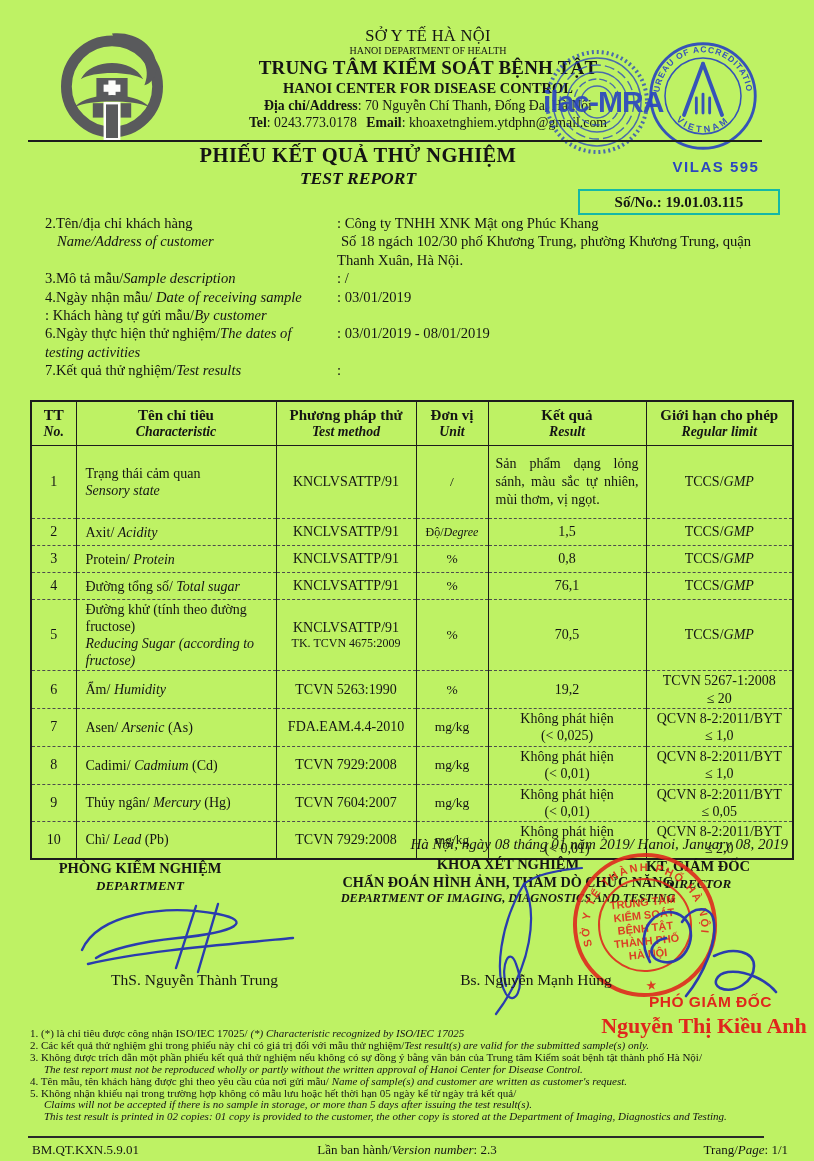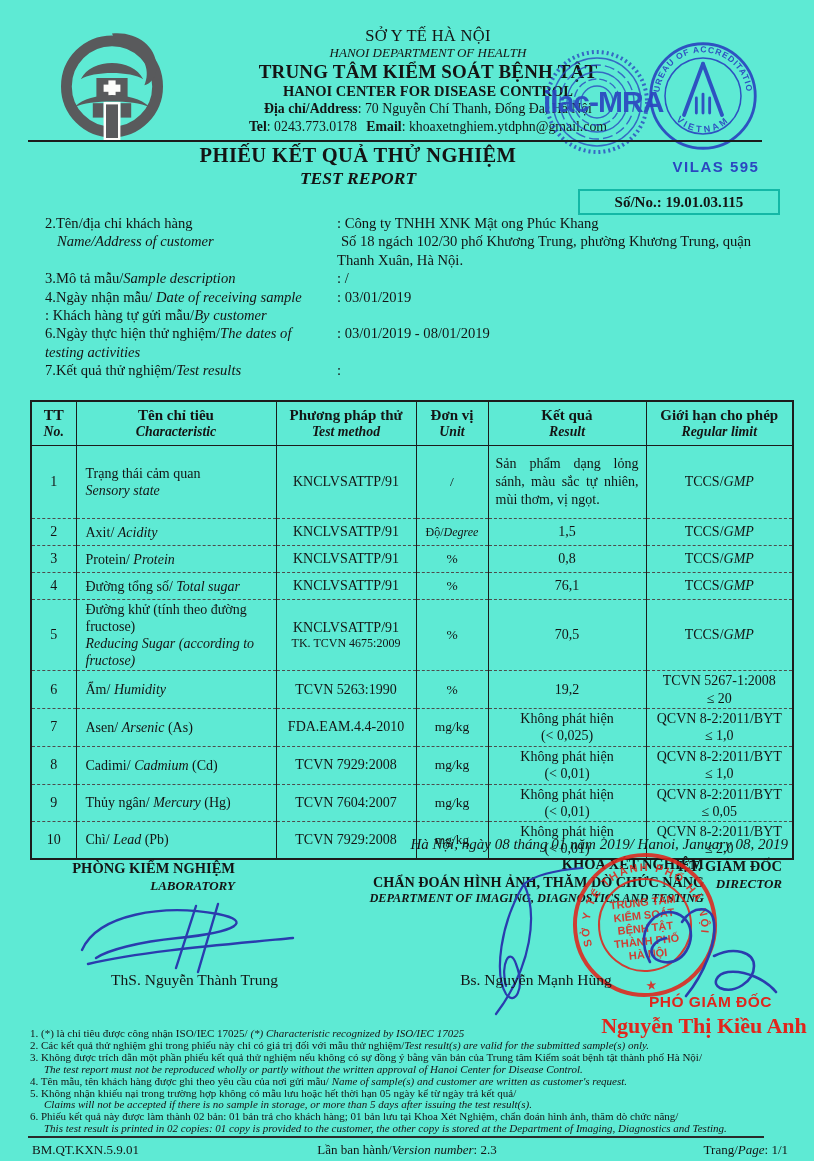--- a/index.html
+++ b/index.html
@@ -1,27 +1,27 @@
 <!DOCTYPE html>
 <html><head>
 <meta charset="utf-8">
 <style>
   html,body{margin:0;padding:0;background:#e8e8e6;}
-  .page{position:relative;width:814px;height:1161px;background:#5eead4;overflow:hidden;
+  .page{position:relative;width:814px;height:1161px;background:#bef264;overflow:hidden;
         font-family:"Liberation Serif","DejaVu Serif",serif;color:#141414;}
   .it{font-style:italic;}
   .b{font-weight:bold;}
   .sm{font-size:12px;}
   .abs{position:absolute;}
 
   
   .logo{left:36px;top:24px;width:152px;height:120px;}
   .header-text{left:198px;top:26px;width:460px;text-align:center;line-height:1.18;}
   .h-dept-vi{font-size:16.5px;letter-spacing:.3px;}
-  .h-dept-en{font-size:13px;font-style:italic;}
+  .h-dept-en{font-size:10px;}
   .h-org-vi{font-size:19px;font-weight:bold;letter-spacing:.2px;}
   .h-org-en{font-size:14.5px;font-weight:bold;}
   .h-addr,.h-tel{font-size:13.8px;margin-top:1px;}
   .divider{left:28px;top:140px;width:734px;border-top:2.5px solid #1c1c1c;height:0;}
 
   .ilac{left:541px;top:44px;width:170px;height:116px;opacity:.92;}
   .bureau{left:646px;top:36px;width:114px;height:120px;opacity:.92;}
   .vilas{left:650px;top:158px;width:132px;text-align:center;color:#2b46c0;
          font-family:"Liberation Sans","DejaVu Sans",sans-serif;font-weight:bold;
          font-size:15px;letter-spacing:1.5px;}
@@ -63,21 +63,21 @@
   .results tbody tr:nth-child(6){height:34px;}
   .results tbody tr:nth-child(7),.results tbody tr:nth-child(8),
   .results tbody tr:nth-child(10){height:38px;}
   .results tbody tr:nth-child(9){height:36px;}
   .results td div{line-height:1.22;}
 
   .date-line{top:836px;left:280px;width:508px;text-align:right;font-style:italic;
              font-size:15px;}
 
   
-  .sig-head{text-align:right;line-height:1.22;}
+  .sig-head{text-align:center;line-height:1.22;}
   .sig-left-head{left:45px;top:860px;width:190px;}
   .sig-center-head{left:312px;top:856px;width:392px;}
   .sig-right-head{left:614px;top:858px;width:168px;}
   .sh1{font-size:14.5px;font-weight:bold;}
   .sh2{font-size:13px;font-weight:bold;font-style:italic;}
   .sh3{font-size:14.2px;font-weight:bold;}
   .sh4{font-size:12.3px;font-weight:bold;font-style:italic;}
   .sig-name{font-size:15.5px;text-align:center;}
   .sig-left-name{left:92px;top:971px;width:205px;}
   .sig-center-name{left:430px;top:971px;width:212px;}
@@ -369,21 +369,21 @@
             <div>≤ 2,0</div>
           </td>
         </tr>
       </tbody>
   </table>
 
   <div class="abs date-line">Hà Nội, ngày 08 tháng 01 năm 2019/ Hanoi, January 08, 2019</div>
 
   <div class="abs sig-head sig-left-head">
     <div class="sh1">PHÒNG KIỂM NGHIỆM</div>
-    <div class="sh2">LABORATORY</div>
+    <div class="sh2">DEPARTMENT</div>
   </div>
   <div class="abs sig-head sig-center-head">
     <div class="sh1">KHOA XÉT NGHIỆM</div>
     <div class="sh3">CHẨN ĐOÁN HÌNH ẢNH, THĂM DÒ CHỨC NĂNG</div>
     <div class="sh4">DEPARTMENT OF IMAGING, DIAGNOSTICS AND TESTING</div>
   </div>
   <div class="abs sig-head sig-right-head">
     <div class="sh1">KT. GIÁM ĐỐC</div>
     <div class="sh2">DIRECTOR</div>
   </div>
@@ -438,21 +438,20 @@
   <div class="abs kieu-anh">Nguyễn Thị Kiều Anh</div>
 
   <div class="abs footnotes" id="footnotes">
       <div class="fn-line"><span>1.   (*) là chỉ tiêu được công nhận ISO/IEC 17025/ </span><span class="it">(*) Characteristic recognized by ISO/IEC 17025</span></div>
       <div class="fn-line"><span>2.   Các kết quả thử nghiệm ghi trong phiếu này chỉ có giá trị đối với mẫu thử nghiệm/</span><span class="it">Test result(s) are valid for the submitted sample(s) only.</span></div>
       <div class="fn-line"><span>3.   Không được trích dẫn một phần phiếu kết quả thử nghiệm nếu không có sự đồng ý bằng văn bản của Trung tâm Kiểm soát bệnh tật thành phố Hà Nội/</span></div>
       <div class="fn-line fn-en-only"><span class="it">The test report must not be reproduced wholly or partly without the written approval of Hanoi Center for Disease Control.</span></div>
       <div class="fn-line"><span>4.   Tên mẫu, tên khách hàng được ghi theo yêu cầu của nơi gửi mẫu/ </span><span class="it">Name of sample(s) and customer are written as customer's request.</span></div>
       <div class="fn-line"><span>5.   Không nhận khiếu nại trong trường hợp không có mẫu lưu hoặc hết thời hạn 05 ngày kể từ ngày trả kết quả/</span></div>
       <div class="fn-line fn-en-only"><span class="it">Claims will not be accepted if there is no sample in storage, or more than 5 days after issuing the test result(s).</span></div>
-      <div class="fn-line"><span>6.   Phiếu kết quả này được làm thành 02 bản: 01 bản trả cho khách hàng; 01 bản lưu tại Khoa Xét Nghiệm, chẩn đoán hình ảnh, thăm dò chức năng/</span></div>
       <div class="fn-line fn-en-only"><span class="it">This test result is printed in 02 copies: 01 copy is provided to the customer, the other copy is stored at the Department of Imaging, Diagnostics and Testing.</span></div>
     </div>
 
   <div class="abs bottom-rule"></div>
 
   <div class="abs footer">
     <span class="f-left">BM.QT.KXN.5.9.01</span>
     <span class="f-center"><span>Lần ban hành/</span><span class="it">Version number</span><span>: 2.3</span></span>
     <span class="f-right"><span>Trang/</span><span class="it">Page</span><span>: 1/1</span></span>
   </div>

